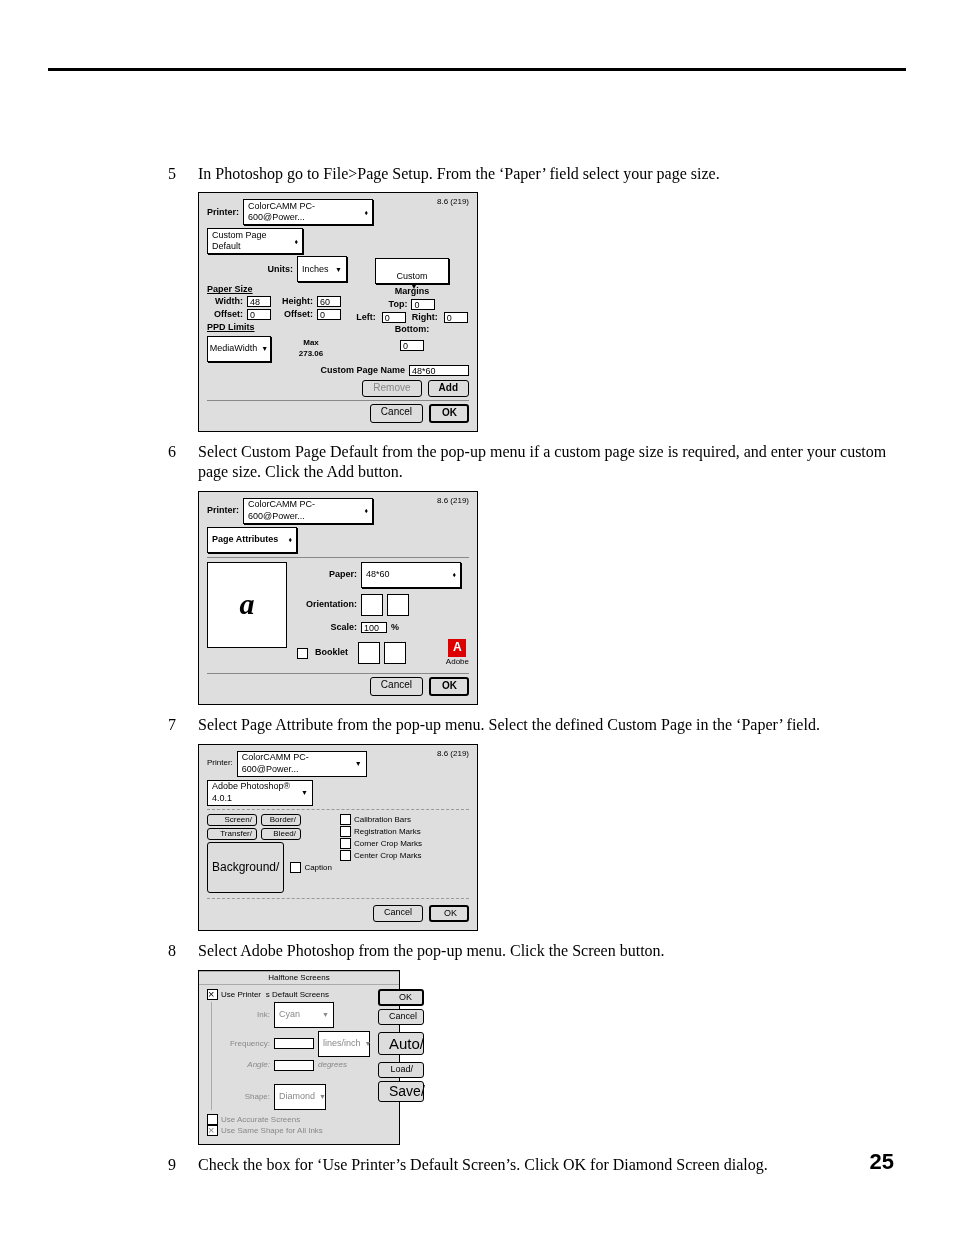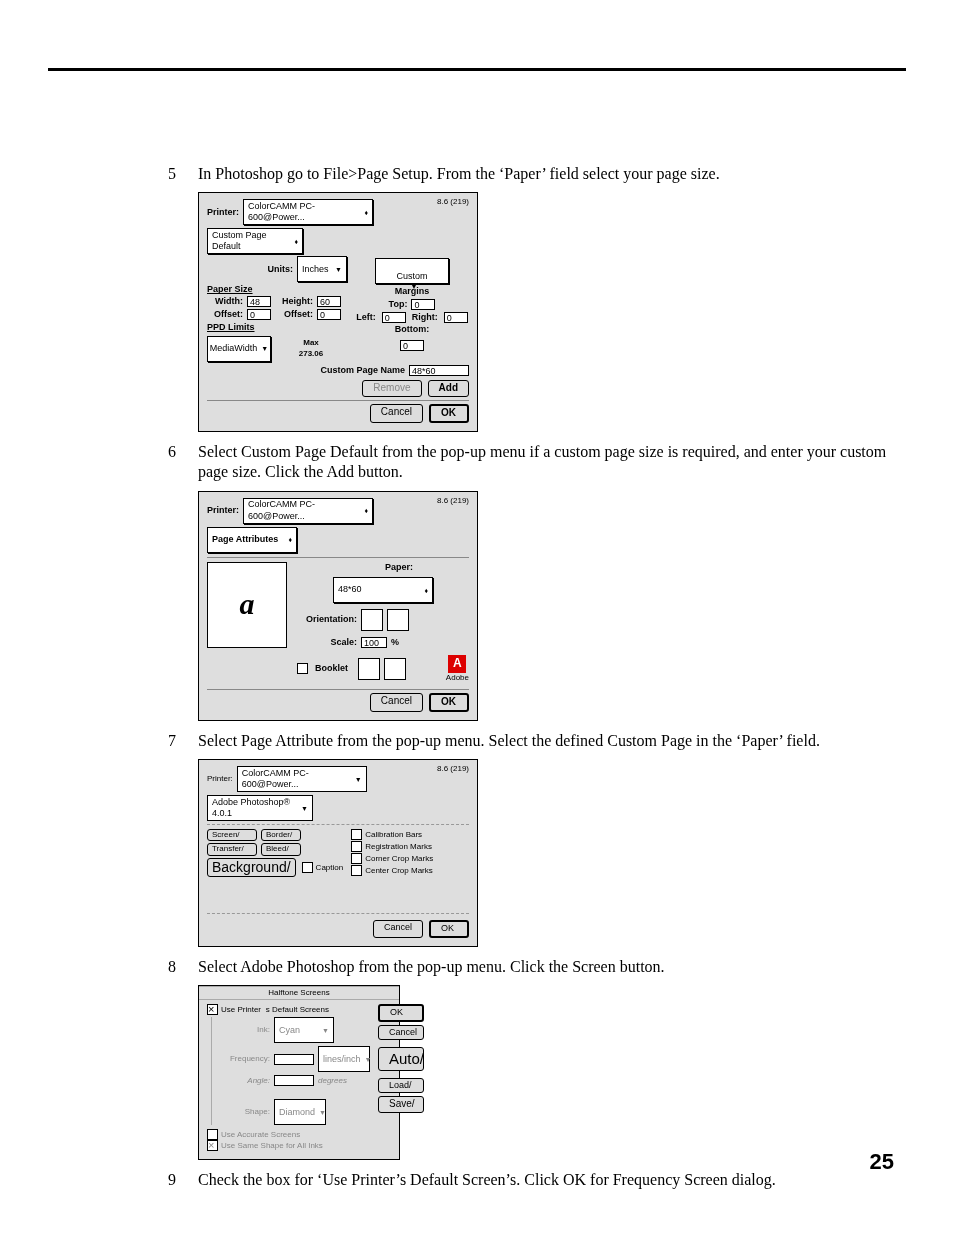--- a/index.html
+++ b/index.html
@@ -6,21 +6,21 @@
   .page{width:954px;height:1235px;position:relative;box-sizing:border-box;}
   .topbar{position:absolute;left:48px;right:48px;top:68px;height:3px;background:#000;}
   .content{position:absolute;left:168px;top:164px;width:740px;font-size:16px;line-height:1.28;}
   .step{display:flex;margin-bottom:8px;}
   .step-num{width:24px;flex:0 0 24px;text-align:left;padding-right:6px;}
   .step-text{flex:1;}
   .shot{margin:6px 0 10px 30px;}
   .dlg{border:1px solid #000;background:#dedede;font-family:Helvetica,Arial,sans-serif;font-size:9px;color:#000;position:relative;box-sizing:border-box;}
   .label-b{font-weight:bold;}
   .small{font-size:8px;}
-  .btn{display:inline-block;border:1px solid #000;border-radius:3px;background:#ddd;padding:1px 10px;font-size:10px;min-width:40px;text-align:left;box-sizing:border-box;}
+  .btn{display:inline-block;border:1px solid #000;border-radius:3px;background:#ddd;padding:1px 10px;font-size:10px;min-width:40px;text-align:right;box-sizing:border-box;}
   .btn.primary{border:2px solid #000;}
   .sel{border:1px solid #000;background:#fff;padding:12px 4px;font-size:9px;display:inline-flex;align-items:center;justify-content:space-between;height:13px;box-sizing:border-box;}
   .sel.shadow{box-shadow:1px 1px 0 #000;}
   .tri{font-size:7px;line-height:7px;margin-left:4px;}
   .inp{border:1px solid #000;background:#fff;padding:0 2px;font-size:9px;height:11px;box-sizing:border-box;display:inline-block;}
   .row{display:flex;align-items:center;gap:4px;}
   .hr{border-top:1px solid #888;margin:3px 0;}
   .cb{display:inline-block;width:9px;height:9px;border:1px solid #000;background:#fff;vertical-align:middle;margin-right:3px;position:relative;}
   .cb.on::after{content:"×";position:absolute;top:-3px;left:0;font-size:11px;}
   .pagenum{position:absolute;right:60px;bottom:60px;font-family:Helvetica,Arial,sans-serif;font-size:22px;font-weight:900;}
@@ -157,21 +157,21 @@
               <span>Page Attributes</span>
               <span class="tri">♦</span>
             </span>
         </div>
         <div class="hr"></div>
         <div style="display:flex;gap:10px;align-items:flex-start;margin-top:4px;">
           <div class="preview-box">
               <span class="preview-a">a</span>
             </div>
           <div style="flex:1;">
-            <div class="row" style="margin-bottom:6px;flex-direction:column;">
+            <div class="row" style="margin-bottom:6px;">
               <span class="label-b" style="width:60px;text-align:right;">Paper:</span>
               <span class="sel shadow" style="width:100px;">
                   <span>48*60</span>
                   <span class="tri">♦</span>
                 </span>
             </div>
             <div class="row" style="margin-bottom:6px;">
               <span class="label-b" style="width:60px;text-align:right;">Orientation:</span>
               <span class="orient-btn"></span>
               <span class="orient-btn"></span>
@@ -227,21 +227,21 @@
             <div style="display:flex;flex-direction:column;gap:2px;">
               <div class="row">
                 <span class="btn" style="min-width:50px;padding:0 4px;font-size:8px;">Screen/</span>
                 <span class="btn" style="min-width:40px;padding:0 4px;font-size:8px;">Border/</span>
               </div>
               <div class="row">
                 <span class="btn" style="min-width:50px;padding:0 4px;font-size:8px;">Transfer/</span>
                 <span class="btn" style="min-width:40px;padding:0 4px;font-size:8px;">Bleed/</span>
               </div>
               <div class="row">
-                <span class="btn" style="min-width:50px;padding:0 4px;font-size:14px;">Background/</span>
+                <span class="btn" style="min-width:50px;padding:17px 4px;font-size:12px;">Background/</span>
                 <span style="margin-left:2px;"><span class="cb"></span><span>Caption</span></span>
               </div>
             </div>
             <div style="display:flex;flex-direction:column;gap:1px;">
               <div><span class="cb"></span><span>Calibration Bars</span></div>
               <div><span class="cb"></span><span>Registration Marks</span></div>
               <div><span class="cb"></span><span>Corner Crop Marks</span></div>
               <div><span class="cb"></span><span>Center Crop Marks</span></div>
             </div>
           </div>
@@ -294,27 +294,27 @@
               </div>
             </div>
             <div class="greytext" style="margin-top:4px;"><span class="cb"></span><span>Use Accurate Screens</span></div>
             <div class="greytext"><span class="cb on"></span><span>Use Same Shape for All Inks</span></div>
           </div>
           <div style="display:flex;flex-direction:column;gap:3px;width:46px;">
             <span class="btn primary" style="font-size:9px;">OK</span>
             <span class="btn" style="font-size:9px;">Cancel</span>
             <span class="btn" style="font-size:15px;margin-top:4px;">Auto/</span>
             <span class="btn" style="font-size:9px;margin-top:4px;">Load/</span>
-            <span class="btn" style="font-size:10px;">Save/</span>
+            <span class="btn" style="font-size:14px;">Save/</span>
           </div>
         </div>
       </div>
     </div>
 
     <div class="step">
       <div class="step-num">9</div>
-      <div class="step-text">Check the box for ‘Use Printer’s Default Screen’s. Click OK for Frequency Screen dialog.</div>
+      <div class="step-text">Check the box for ‘Use Printer’s Default Screen’s. Click OK for Diamond Screen dialog.</div>
     </div>
 
   </div>
 
   <div class="pagenum">25</div>
 </div>
 
 </body></html>

